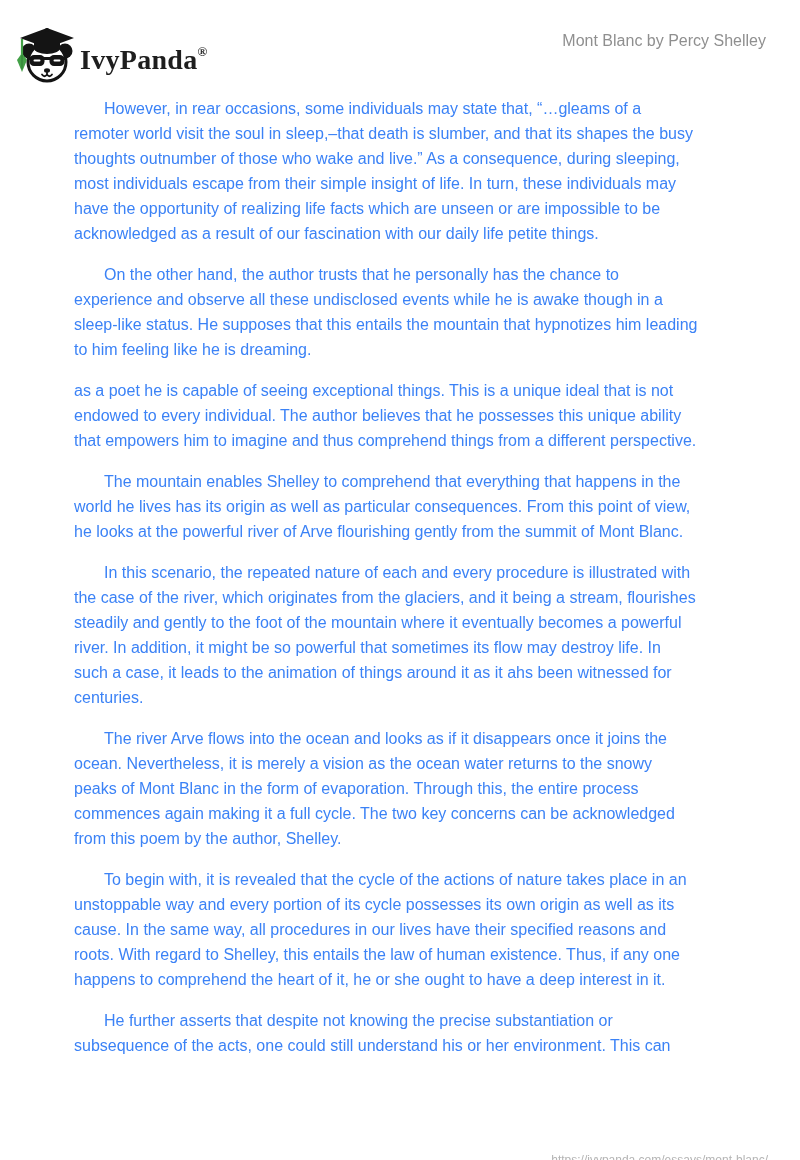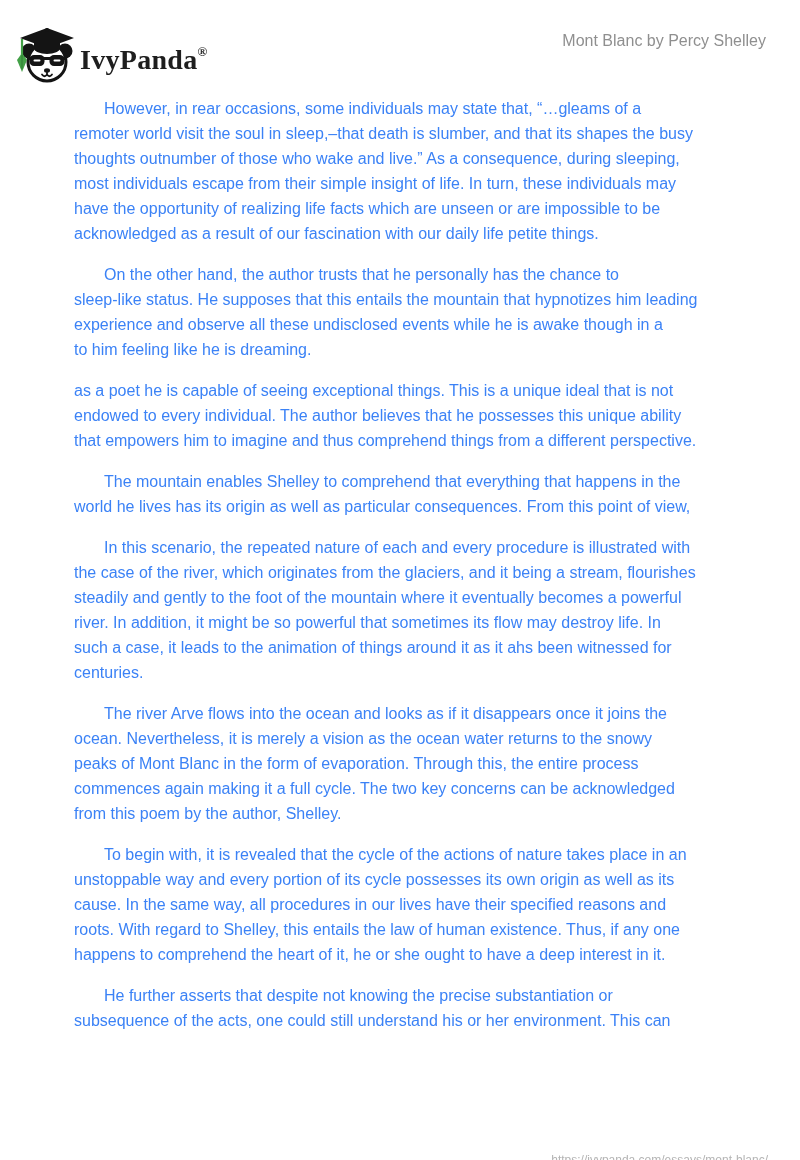--- a/index.html
+++ b/index.html
@@ -128,32 +128,33 @@
       <div class="paragraph">
         <div class="line first">However, in rear occasions, some individuals may state that, “…gleams of a</div>
         <div class="line">remoter world visit the soul in sleep,–that death is slumber, and that its shapes the busy</div>
         <div class="line">thoughts outnumber of those who wake and live.” As a consequence, during sleeping,</div>
         <div class="line">most individuals escape from their simple insight of life. In turn, these individuals may</div>
         <div class="line">have the opportunity of realizing life facts which are unseen or are impossible to be</div>
         <div class="line">acknowledged as a result of our fascination with our daily life petite things.</div>
       </div>
       <div class="paragraph">
         <div class="line first">On the other hand, the author trusts that he personally has the chance to</div>
+        <div class="line">experience and observe all these undisclosed events while he is awake though in a</div>
         <div class="line">sleep-like status. He supposes that this entails the mountain that hypnotizes him leading</div>
-        <div class="line">experience and observe all these undisclosed events while he is awake though in a</div>
         <div class="line">to him feeling like he is dreaming.</div>
       </div>
       <div class="paragraph">
         <div class="line">as a poet he is capable of seeing exceptional things. This is a unique ideal that is not</div>
         <div class="line">endowed to every individual. The author believes that he possesses this unique ability</div>
         <div class="line">that empowers him to imagine and thus comprehend things from a different perspective.</div>
       </div>
       <div class="paragraph">
         <div class="line first">The mountain enables Shelley to comprehend that everything that happens in the</div>
         <div class="line">world he lives has its origin as well as particular consequences. From this point of view,</div>
+        <div class="line">he looks at the powerful river of Arve flourishing gently from the summit of Mont Blanc.</div>
       </div>
       <div class="paragraph">
         <div class="line first">In this scenario, the repeated nature of each and every procedure is illustrated with</div>
         <div class="line">the case of the river, which originates from the glaciers, and it being a stream, flourishes</div>
         <div class="line">steadily and gently to the foot of the mountain where it eventually becomes a powerful</div>
         <div class="line">river. In addition, it might be so powerful that sometimes its flow may destroy life. In</div>
         <div class="line">such a case, it leads to the animation of things around it as it ahs been witnessed for</div>
         <div class="line">centuries.</div>
       </div>
       <div class="paragraph">

